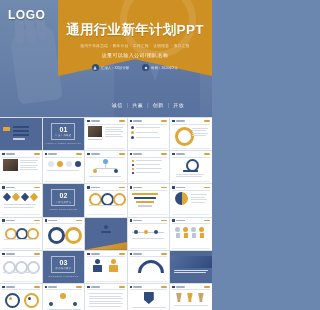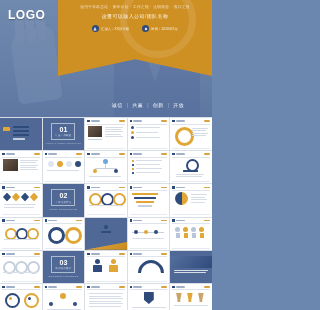--- a/index.html
+++ b/index.html
@@ -106,20 +106,21 @@
           <b class="f2"></b>
           <b class="f3"></b>
       </div>
     </div>
 
     <div class="logo">LOGO</div>
 
     <div class="banner"></div>
     <div class="banner-inner">
       <div class="banner-ring"></div>
+      <div class="b-title">通用行业新年计划PPT</div>
       <div class="b-sub">适用于年终总结 · 新年计划 · 工作汇报 · 述职报告 · 项目汇报</div>
       <div class="b-team">这里可以输入公司/团队名称</div>
       <div class="b-meta">
         <div class="meta">
           <span class="dot">
             <svg viewBox="0 0 10 10">
                 <circle cx="5" cy="3.2" r="2" fill="#fff"></circle>
                 <path d="M1 9a4 4 0 018 0z" fill="#fff"></path>
               </svg>
           </span>

